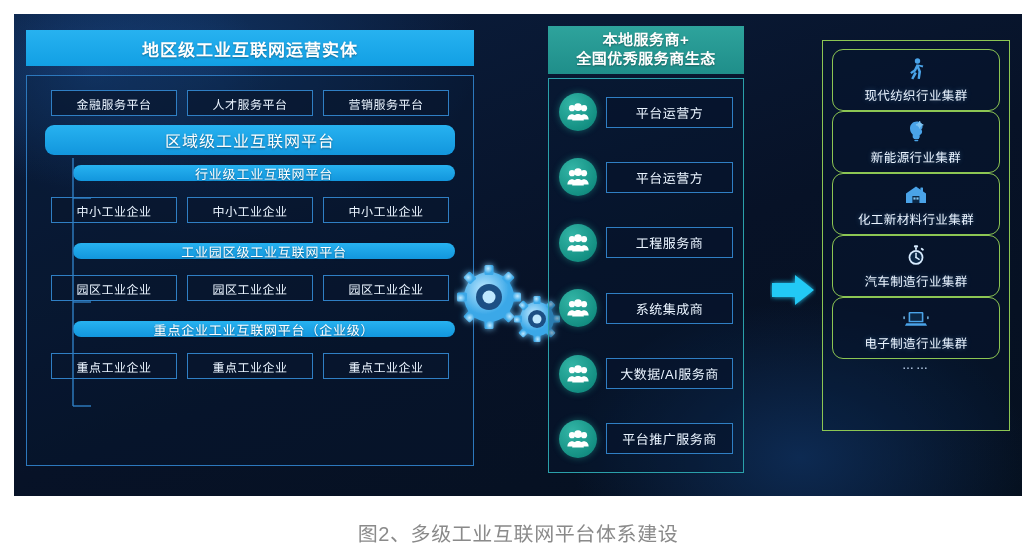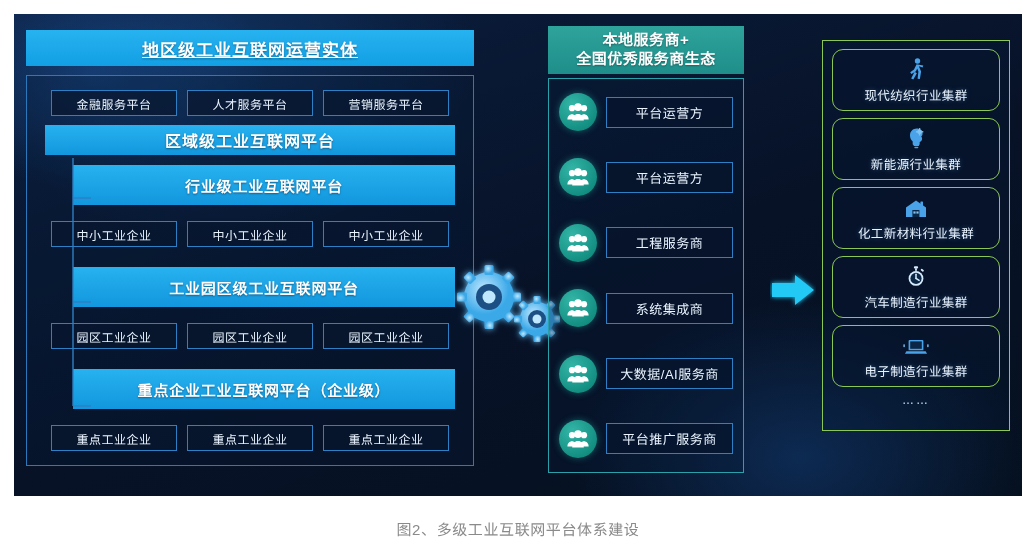--- a/index.html
+++ b/index.html
@@ -44,21 +44,20 @@
   }
   .hdr-blue {
     height: 36px;
     background: linear-gradient(180deg, #27b2f0 0%, #12a0e4 100%);
     display: flex; align-items: center; justify-content: center;
     color: #fff;
     font-size: 17px;
     font-weight: bold;
     letter-spacing: 1px;
     text-shadow: 0 1px 2px rgba(0,0,0,.35);
-    text-decoration: underline;
   }
   .panel-left {
     margin-top: 9px;
     height: 391px;
     border: 1px solid #2c78bd;
     position: relative;
     background: rgba(8,25,52,.30);
   }
 
   .row3 {
@@ -75,26 +74,27 @@
     display: flex; align-items: center; justify-content: center;
     color: #eaf4ff;
     font-size: 12px;
     letter-spacing: .5px;
     white-space: nowrap;
   }
 
   .bar {
     display: flex; align-items: center; justify-content: center;
     color: #fff;
-    font-weight: bold;
+    font-weight: normal;
     text-shadow: 0 1px 2px rgba(0,0,0,.4);
     background: linear-gradient(180deg, #27b2f0 0%, #1296dd 100%);
+    border-radius: 9px;
   }
   .bar-l1 { height: 30px; font-size: 16px; margin: 9px 18px 0 18px; letter-spacing: 1px; }
-  .bar-l2 { height: 40px; font-size: 15px; margin: 0 18px 0 46px; letter-spacing: .8px; }
+  .bar-l2 { height: 16px; font-size: 13px; margin: 0 18px 0 46px; letter-spacing: .8px; }
 
   .group { margin-top: 10px; }
   .group .row3 { margin-top: 6px; padding: 10px 24px; }
 
   
   .tree { position: absolute; left: 0; top: 0; width: 100%; height: 100%; pointer-events: none; }
 
   
   .gears {
     position: absolute;
@@ -181,21 +181,20 @@
     padding: 8px 9px 4px 9px;
     display: flex;
     flex-direction: column;
     align-items: stretch;
   }
   .cluster {
     height: 62px;
     border: 1px solid #8cc653;
     border-radius: 11px;
     background: rgba(6,20,44,.5);
-    margin-bottom: 7px;
     display: flex;
     flex-direction: column;
     align-items: center;
     justify-content: center;
     gap: 4px;
   }
   .cluster-icon {
     height: 24px;
     display: flex; align-items: flex-end; justify-content: center;
   }
@@ -214,21 +213,21 @@
     margin-top: -1px;
   }
 
   
   .caption {
     position: absolute;
     left: 0; top: 518px;
     width: 1036px;
     text-align: center;
     color: #8a8a8a;
-    font-size: 15px;
+    font-size: 20px;
     letter-spacing: .6px;
   }
 </style>
 </head>
 <body>
 
 <div class="figure">
 
   <div class="col-left">
 

